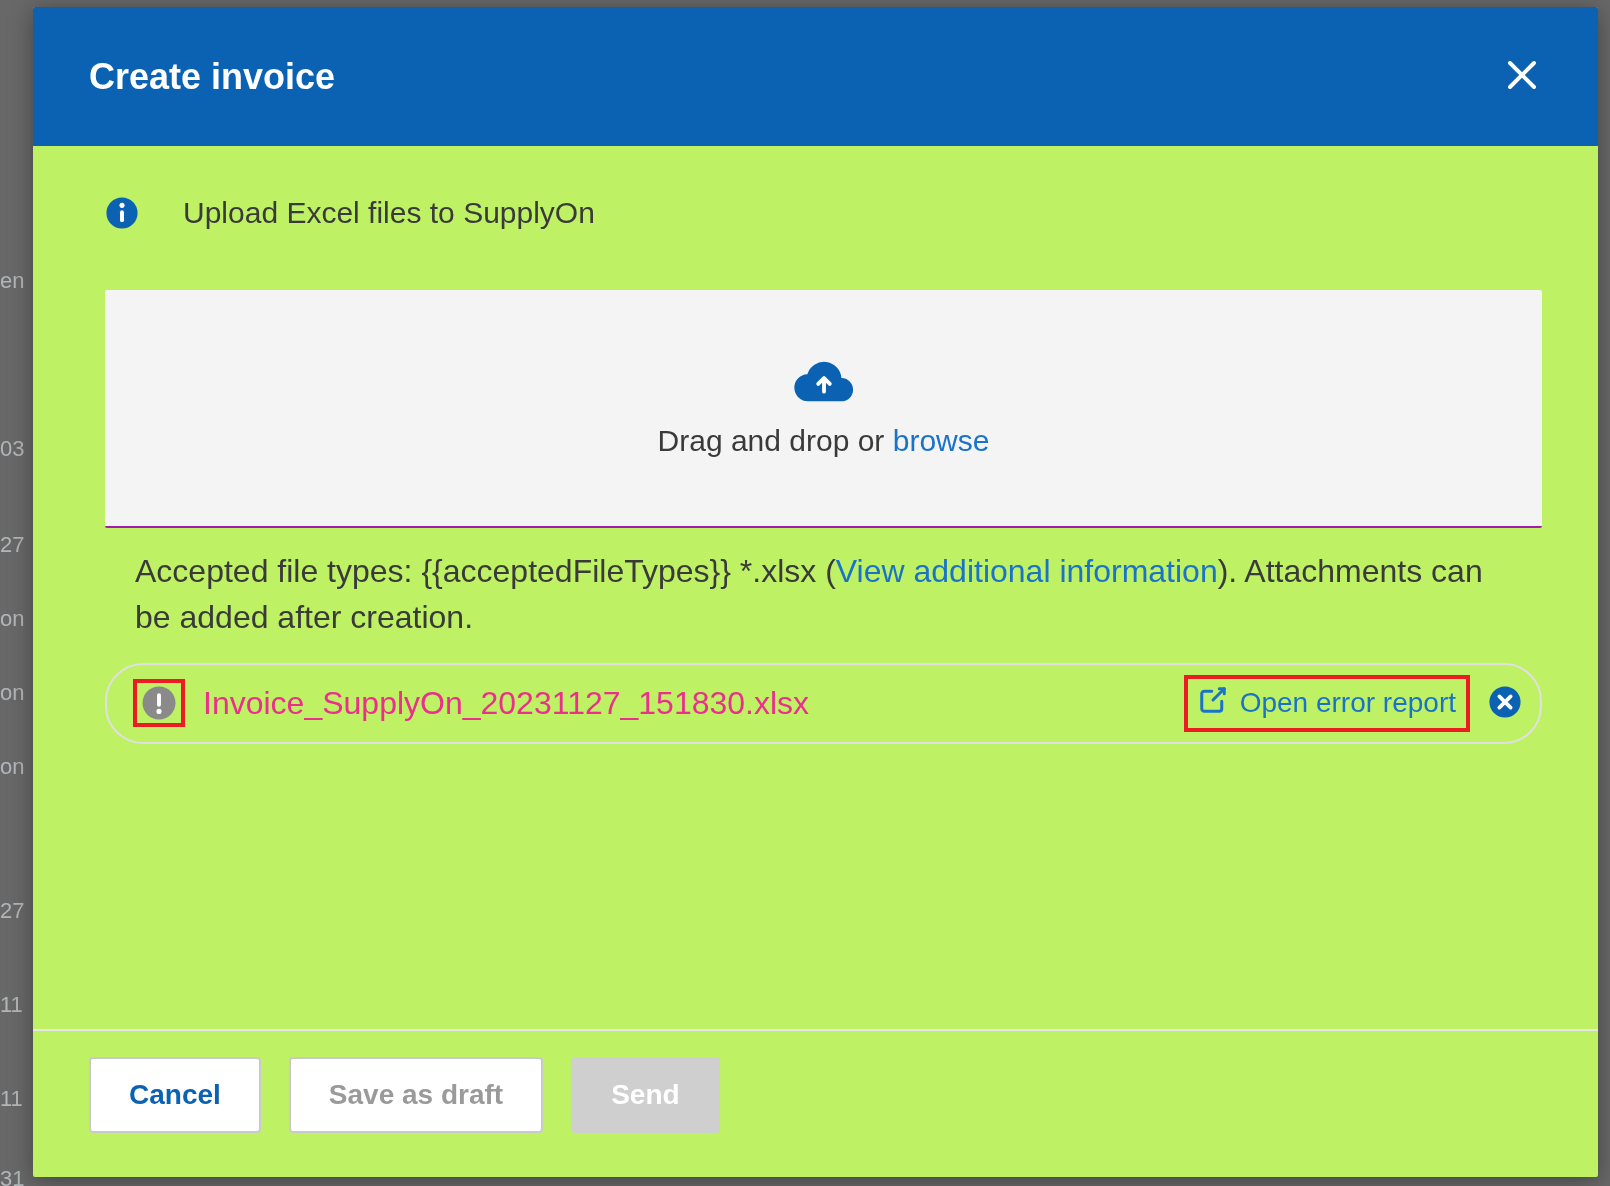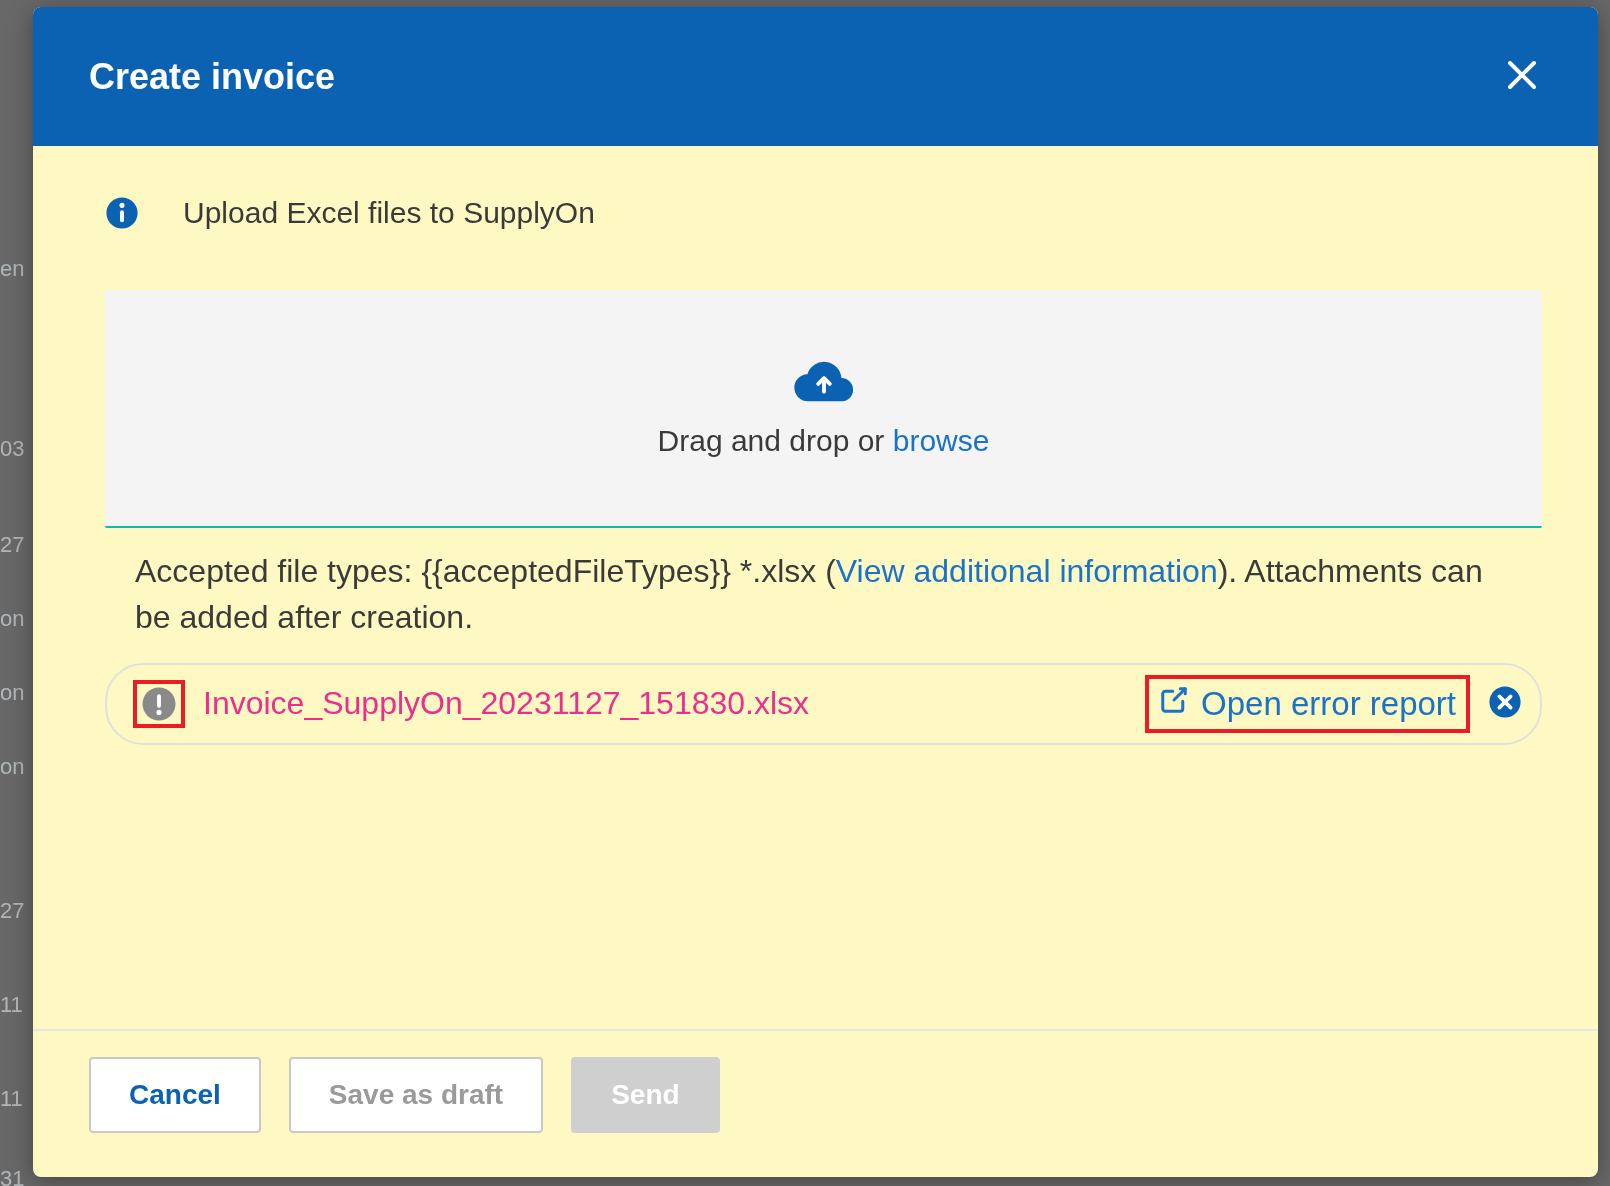--- a/index.html
+++ b/index.html
@@ -20,43 +20,43 @@
     background: #7a7a7a;
     filter: brightness(0.85);
   }
   .bg-left-fragment {
     position: absolute;
     left: 0;
     width: 34px;
     color: #d0d6da;
     font-size: 22px;
   }
-  .bg-left-fragment.row1 { top: 256px; }
+  .bg-left-fragment.row1 { top: 268px; }
   .bg-left-fragment.row2 { top: 436px; }
   .bg-left-fragment.row3 { top: 532px; }
   .bg-left-fragment.row4 { top: 606px; }
   .bg-left-fragment.row5 { top: 680px; }
   .bg-left-fragment.row6 { top: 754px; }
   .bg-left-fragment.row7 { top: 898px; }
   .bg-left-fragment.row8 { top: 992px; }
   .bg-left-fragment.row9 { top: 1086px; }
   .bg-left-fragment.row10{ top: 1166px; }
 
   
   .modal {
     position: absolute;
     left: 33px;
     top: 7px;
     right: 12px;
     bottom: 9px;
-    background: #fef9c3;
+    background: #bef264;
     box-shadow: 0 4px 24px rgba(0,0,0,0.35);
     display: flex;
     flex-direction: column;
-    border-radius: 8px;
+    border-radius: 2px;
     overflow: hidden;
   }
 
   .modal-header {
     background: #0b62b3;
     color: #ffffff;
     display: flex;
     align-items: center;
     justify-content: space-between;
     padding: 44px 52px 44px 56px;
@@ -98,21 +98,21 @@
   .info-text {
     font-size: 30px;
     color: #3a3a3a;
   }
 
   .dropzone {
     background: #f4f4f4;
     border-radius: 2px;
     padding: 68px 20px 68px 20px;
     text-align: center;
-    border-bottom: 2px solid #14b8a6;
+    border-bottom: 2px solid #a21caf;
   }
   .cloud-icon {
     width: 62px;
     height: 44px;
     display: inline-block;
     margin-bottom: 22px;
   }
   .dz-text {
     font-size: 30px;
     color: #3a3a3a;
@@ -166,21 +166,21 @@
   .file-right {
     display: flex;
     align-items: center;
     gap: 18px;
   }
   .error-report {
     display: inline-flex;
     align-items: center;
     gap: 12px;
     color: #1a73c9;
-    font-size: 33px;
+    font-size: 28px;
     cursor: pointer;
     text-decoration: none;
     padding: 4px 6px;
   }
   .remove-file {
     background: transparent;
     border: none;
     cursor: pointer;
     padding: 0;
     display: inline-flex;

